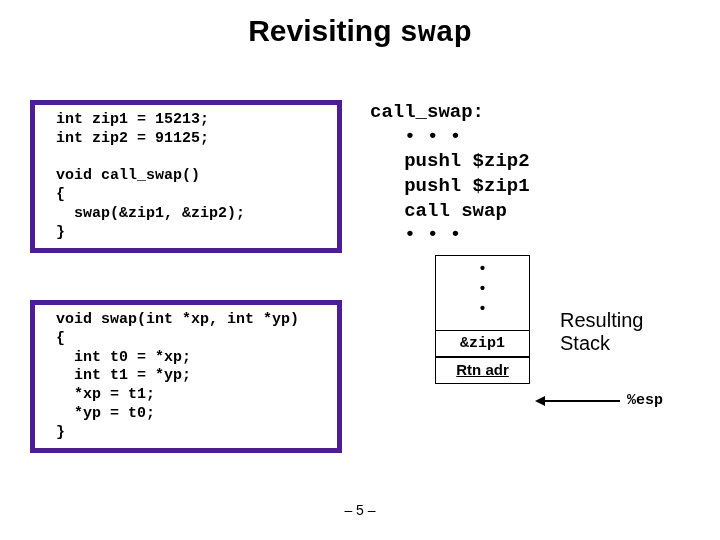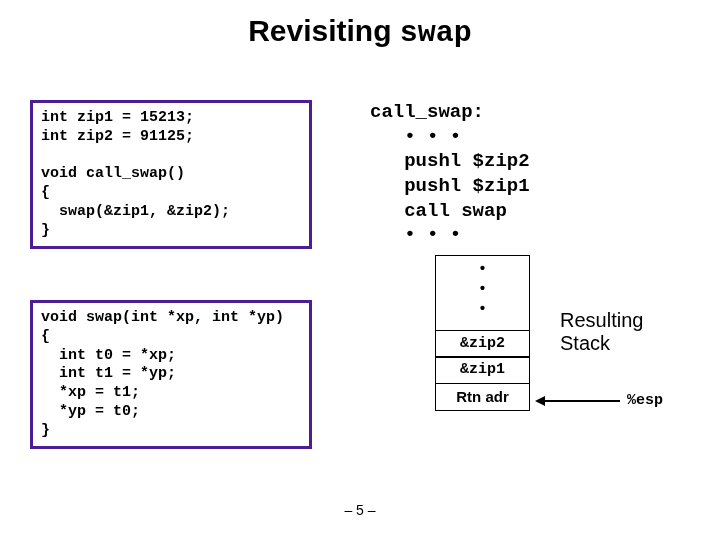--- a/index.html
+++ b/index.html
@@ -17,22 +17,22 @@
     font-weight: bold;
     margin-top: 14px;
     margin-bottom: 20px;
   }
   .title .mono {
     font-family: Liberation Mono, monospace;
     font-weight: bold;
   }
   .code-box {
     position: absolute;
-    border: 3px solid #4c1d95;
-    padding: 6px 8px;
+    border: 5px solid #4c1d95;
+    padding: 6px 21px;
     font-family: "Courier New", monospace;
     font-size: 15px;
     line-height: 1.25;
     white-space: pre;
     font-weight: bold;
   }
   .box1 { left: 30px; top: 100px; width: 260px; }
   .box2 { left: 30px; top: 300px; width: 260px; }
   .asm {
     position: absolute;
@@ -142,23 +142,22 @@
    • • •
    pushl $zip2
    pushl $zip1
    call swap
    • • •</div>
 
 <div class="stack">
   <div class="cell tall" style="white-space:pre;">•
 •
 •</div>
-  <div class="cell">&amp;zip2</div>
   <div class="cell">&amp;zip1</div>
-  <div class="cell" style="font-family:Arial,sans-serif;">Rtn adr</div>
+  <div class="cell" style="font-family:Arial,sans-serif;text-decoration:underline;">Rtn adr</div>
 </div>
 
 <div class="label-result" style="white-space:pre;">Resulting
 Stack</div>
 
 <div class="arrow-esp">
   <div class="shaft"></div>
   <div class="head"></div>
 </div>
 <div class="label-esp">%esp</div>

